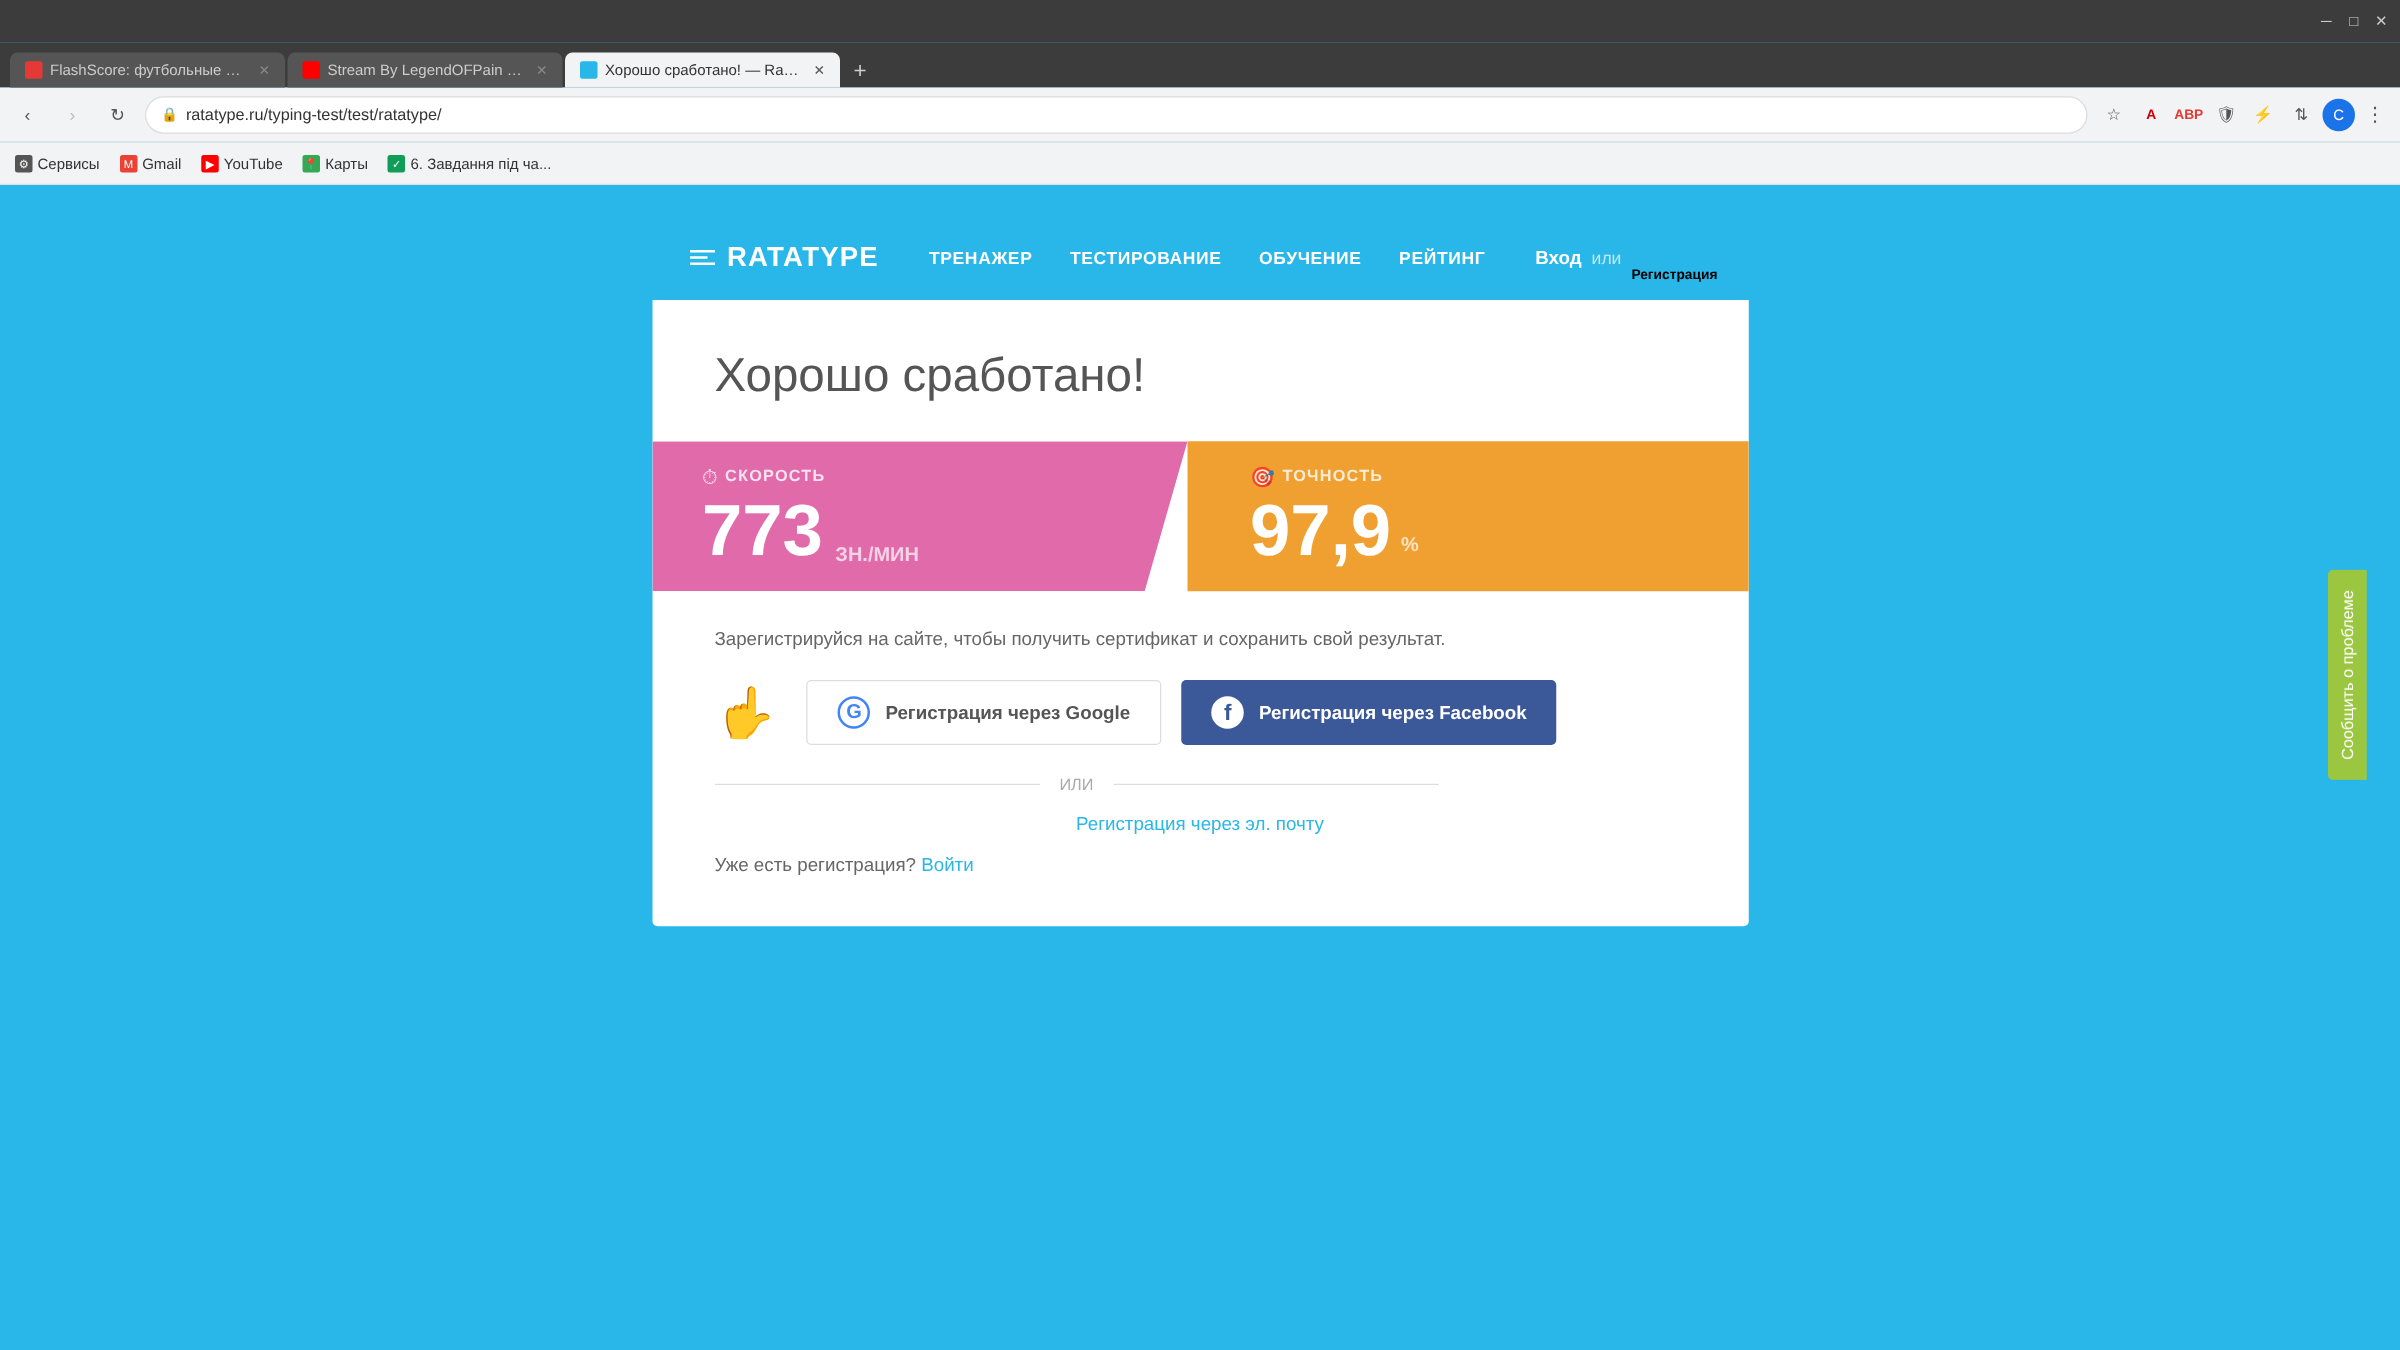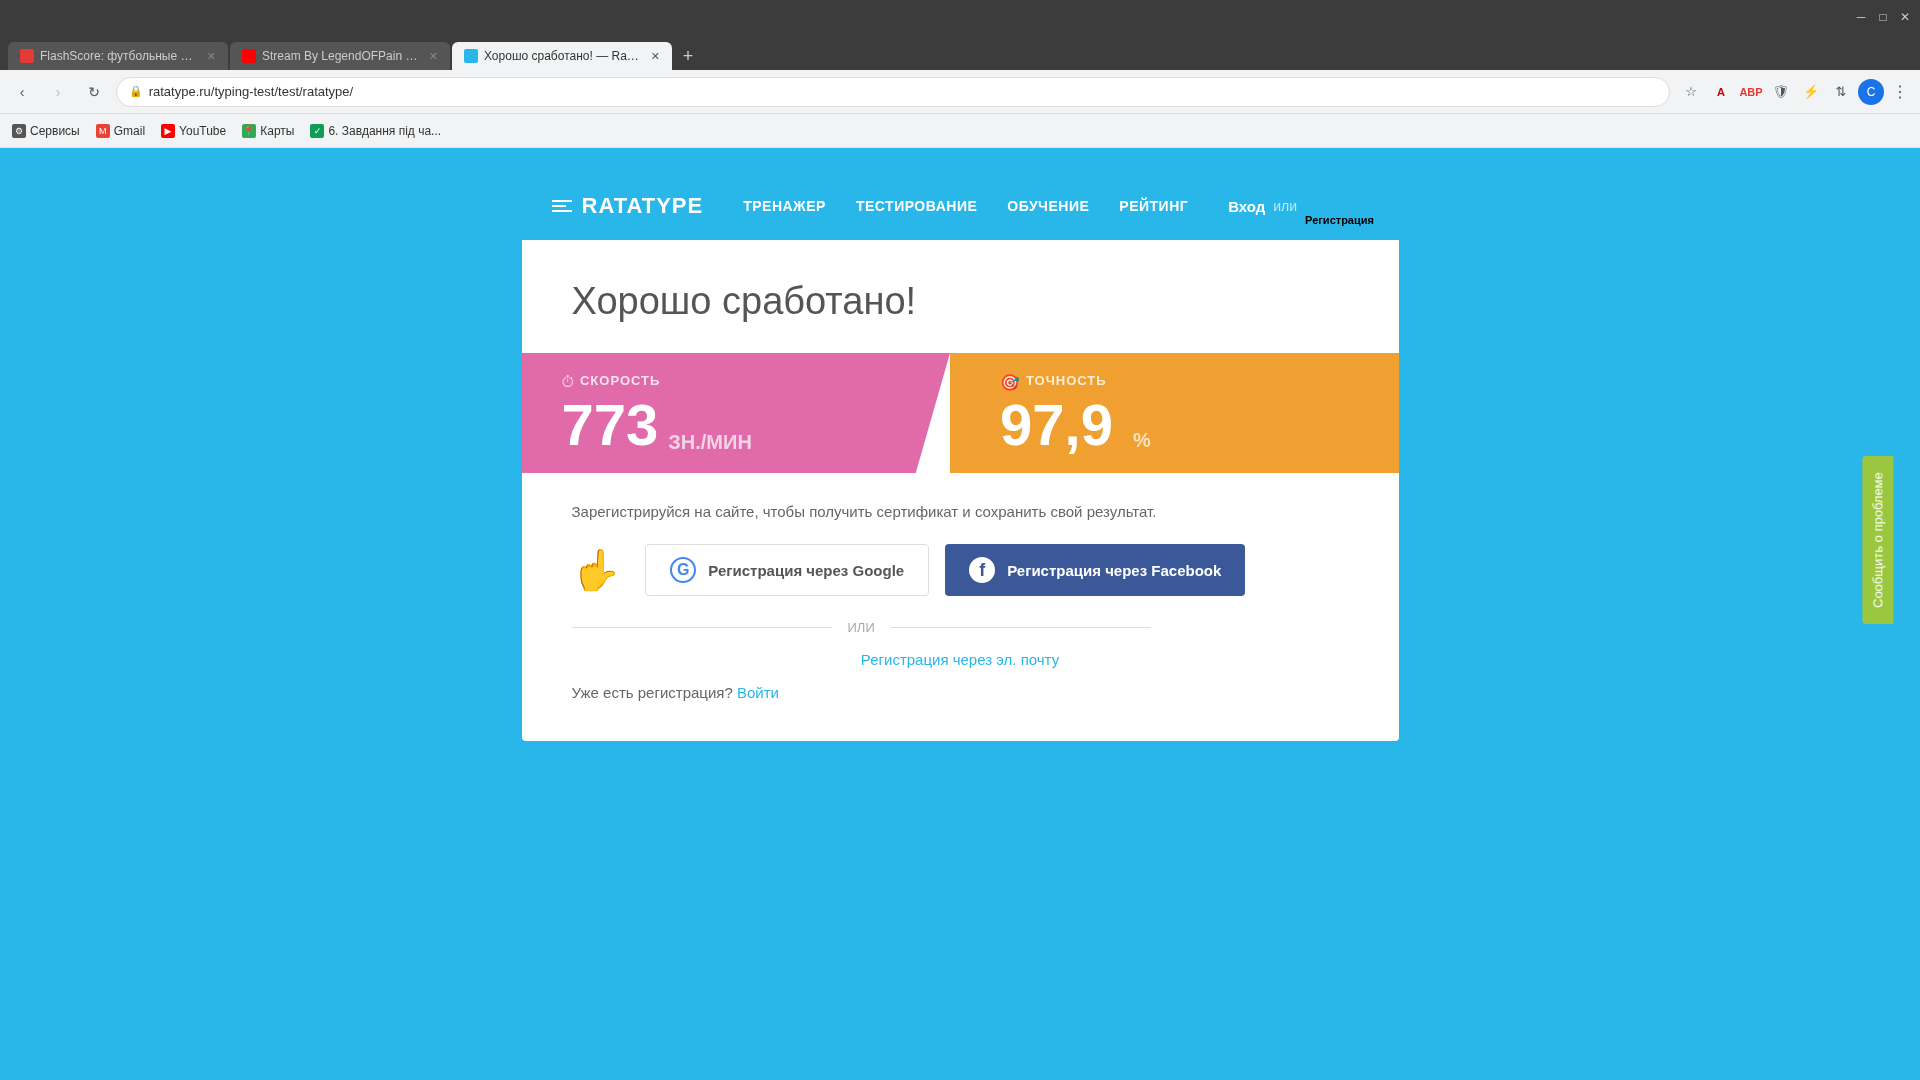--- a/index.html
+++ b/index.html
@@ -68,21 +68,21 @@
     
     .result-title-section { padding: 40px 50px 30px; }
     .result-title { font-size: 38px; font-weight: 300; color: #555; }
 
     
     .stats-bar { display: flex; height: 120px; }
     .stat-speed { background: #e06aaa; flex: 1; display: flex; align-items: center; padding: 0 40px; gap: 16px; clip-path: polygon(0 0, 100% 0, 92% 100%, 0 100%); }
     .stat-accuracy { background: #f0a030; flex: 1; display: flex; align-items: center; padding: 0 50px; }
     .stat-label { font-size: 13px; color: rgba(255,255,255,0.8); font-weight: bold; letter-spacing: 1px; text-transform: uppercase; margin-bottom: 4px; }
     .stat-value { font-size: 58px; font-weight: bold; color: white; line-height: 1; }
-    .stat-unit { font-size: 20px; color: rgba(255,255,255,0.7); font-weight: bold; margin-left: 6px; margin-top: 32px; display: inline-block; }
+    .stat-unit { font-size: 16px; color: rgba(255,255,255,0.7); font-weight: bold; margin-left: 6px; margin-top: 32px; display: inline-block; }
     .stat-content { display: flex; flex-direction: column; }
 
     
     .register-section { padding: 30px 50px 40px; }
     .register-text { font-size: 15px; color: #666; margin-bottom: 24px; }
     .register-buttons { display: flex; gap: 16px; align-items: center; margin-bottom: 24px; }
     .pointer-icon { font-size: 40px; color: #e8a080; margin-right: 8px; transform: scaleX(-1); }
     .btn-google { display: flex; align-items: center; gap: 12px; padding: 0 24px; height: 52px; border: 1.5px solid #ddd; border-radius: 4px; background: white; cursor: pointer; font-size: 15px; color: #555; font-weight: bold; }
     .btn-facebook { display: flex; align-items: center; gap: 12px; padding: 0 24px; height: 52px; border: none; border-radius: 4px; background: #3b5998; cursor: pointer; font-size: 15px; color: white; font-weight: bold; }
     .btn-facebook-icon { width: 26px; height: 26px; background: white; border-radius: 50%; display: flex; align-items: center; justify-content: center; color: #3b5998; font-size: 18px; font-weight: bold; }
@@ -217,21 +217,21 @@
               <span class="stat-unit">ЗН./МИН</span>
             </div>
           </div>
         </div>
         <div class="stat-accuracy">
           <div class="stat-content">
             <div style="display:flex; align-items:center; gap:6px; margin-bottom:4px;">
               <span style="font-size:16px; color:rgba(255,255,255,0.8);">🎯</span>
               <span class="stat-label">ТОЧНОСТЬ</span>
             </div>
-            <div style="display:flex; align-items:center; gap:14px;">
+            <div style="display:flex; align-items:flex-start; gap:2px;">
               <span class="stat-value">97,9</span>
               <span class="stat-unit">%</span>
             </div>
           </div>
         </div>
       </div>
 
       <div class="register-section">
         <p class="register-text">Зарегистрируйся на сайте, чтобы получить сертификат и сохранить свой результат.</p>
         <div class="register-buttons">

